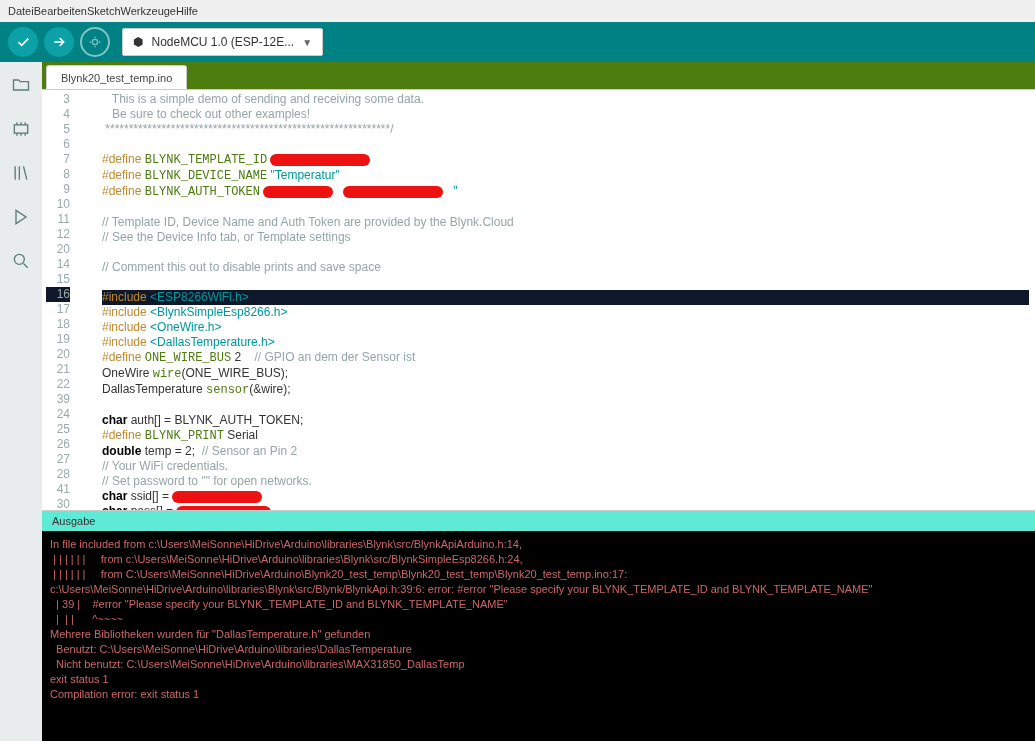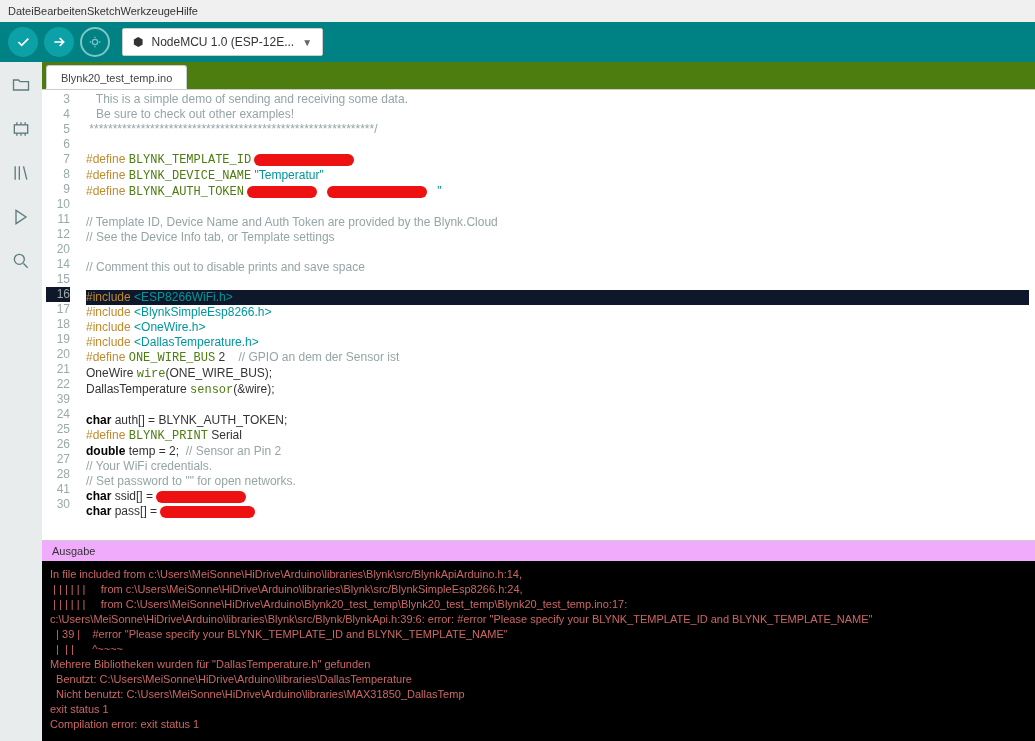--- a/index.html
+++ b/index.html
@@ -15,30 +15,30 @@
 .board-sel .arrow { margin-left:auto; font-size:10px; color:#666; }
 .mainrow { display:flex; flex:1; min-height:0; }
 .leftbar { width:42px; background:#e8eced; display:flex; flex-direction:column; align-items:center; padding-top:12px; gap:22px; }
 .leftbar .ic { width:22px; height:22px; display:flex; align-items:center; justify-content:center; cursor:pointer; color:#5f7b7c; }
 .leftbar .ic svg { width:20px; height:20px; fill:none; stroke:#5f7b7c; stroke-width:1.6; }
 .editor-wrap { flex:1; display:flex; flex-direction:column; min-width:0; }
 .tabs { height:28px; display:flex; align-items:flex-end; border-bottom:1px solid #ccc; background:#4d7c0f; }
 .tab { padding:6px 14px 4px; font-size:11px; color:#444; border:1px solid #ccc; border-bottom:1px solid #fff; background:#fff; border-radius:3px 3px 0 0; margin-left:4px; }
 .code-area { flex:1; display:flex; overflow:auto; font-family:Consolas,monospace; font-size:12px; line-height:15px; background:#fff; }
 .gutter { width:38px; text-align:right; padding:2px 10px 2px 4px; color:#9aa; user-select:none; }
-.code { flex:1; padding:2px 6px; white-space:pre; color:#333; position:relative; }
+.code { flex:1; padding:2px 6px; white-space:pre; color:#333; position:relative;margin-left:16px; }
 .hl { background:#0f172a; }
 .c-k { color:#c08a2d; } 
 .c-m { color:#4d7c0f;font-family:Liberation Mono, monospace; } 
 .c-s { color:#00979c; } 
 .c-c { color:#95a5a6; } 
 .c-t { color:#000000;font-weight:bold; }
 .redact { display:inline-block; background:#e11; border-radius:8px; height:12px; vertical-align:middle; }
-.output-label { background:#f0abfc; border-top:1px solid #ccc; padding:4px 10px; font-size:11px; color:#333; }
-.console { height:180px; background:#000; color:#c66; font-family:Consolas,monospace; font-size:11px; line-height:15px; padding:6px 8px; overflow:auto; white-space:pre; }
+.output-label { background:#5eead4; border-top:1px solid #ccc; padding:4px 10px; font-size:11px; color:#333; }
+.console { height:210px; background:#000; color:#c66; font-family:Consolas,monospace; font-size:11px; line-height:15px; padding:6px 8px; overflow:auto; white-space:pre; }
 </style>
 </head>
 <body>
 
 <div class="menubar">
   <span>Datei</span>
   <span>Bearbeiten</span>
   <span>Sketch</span>
   <span>Werkzeuge</span>
   <span>Hilfe</span>

